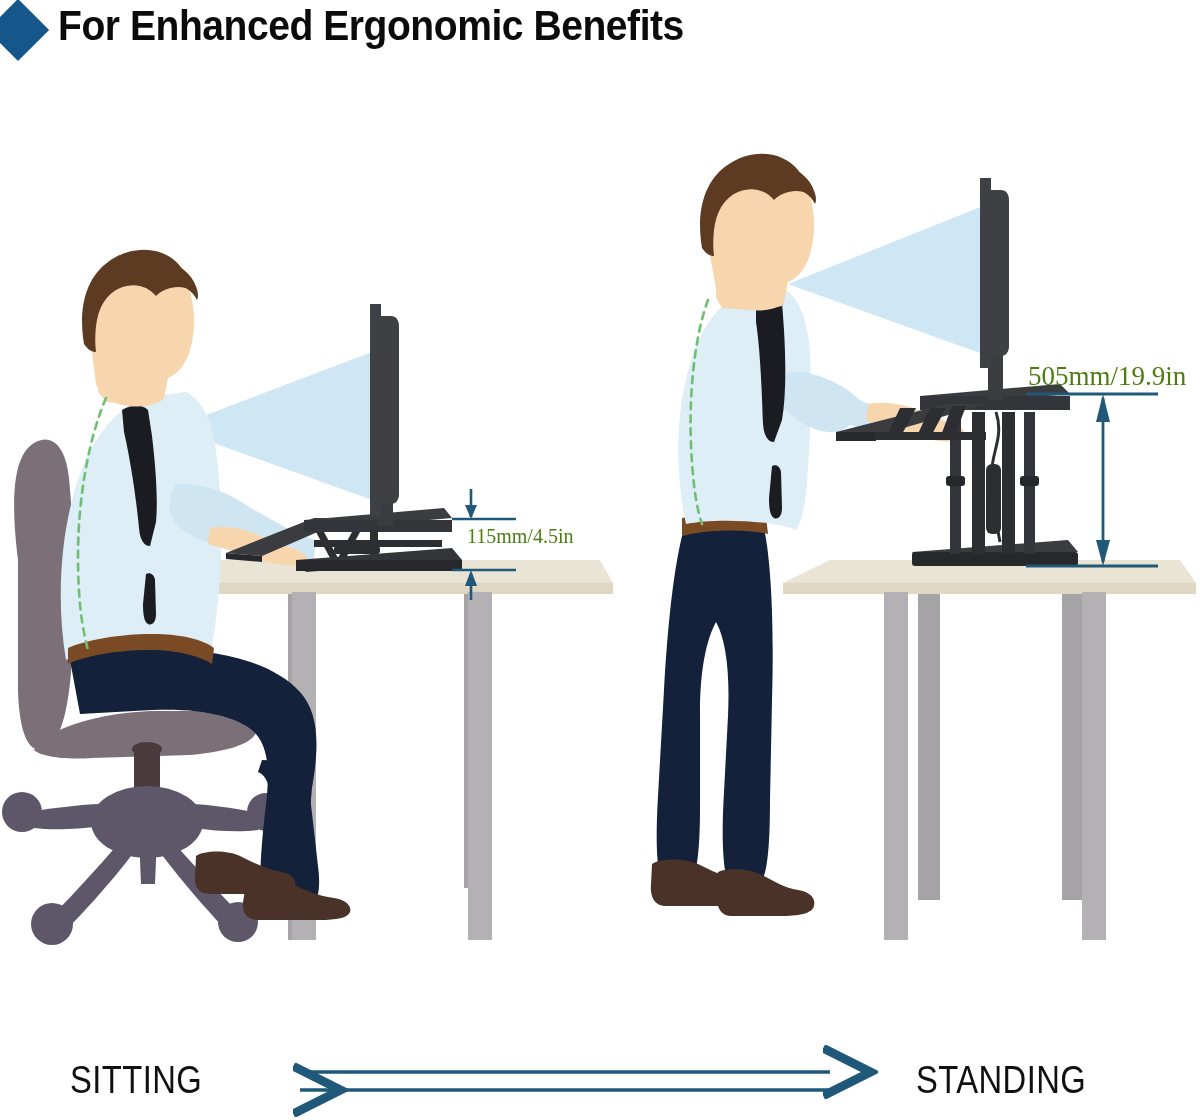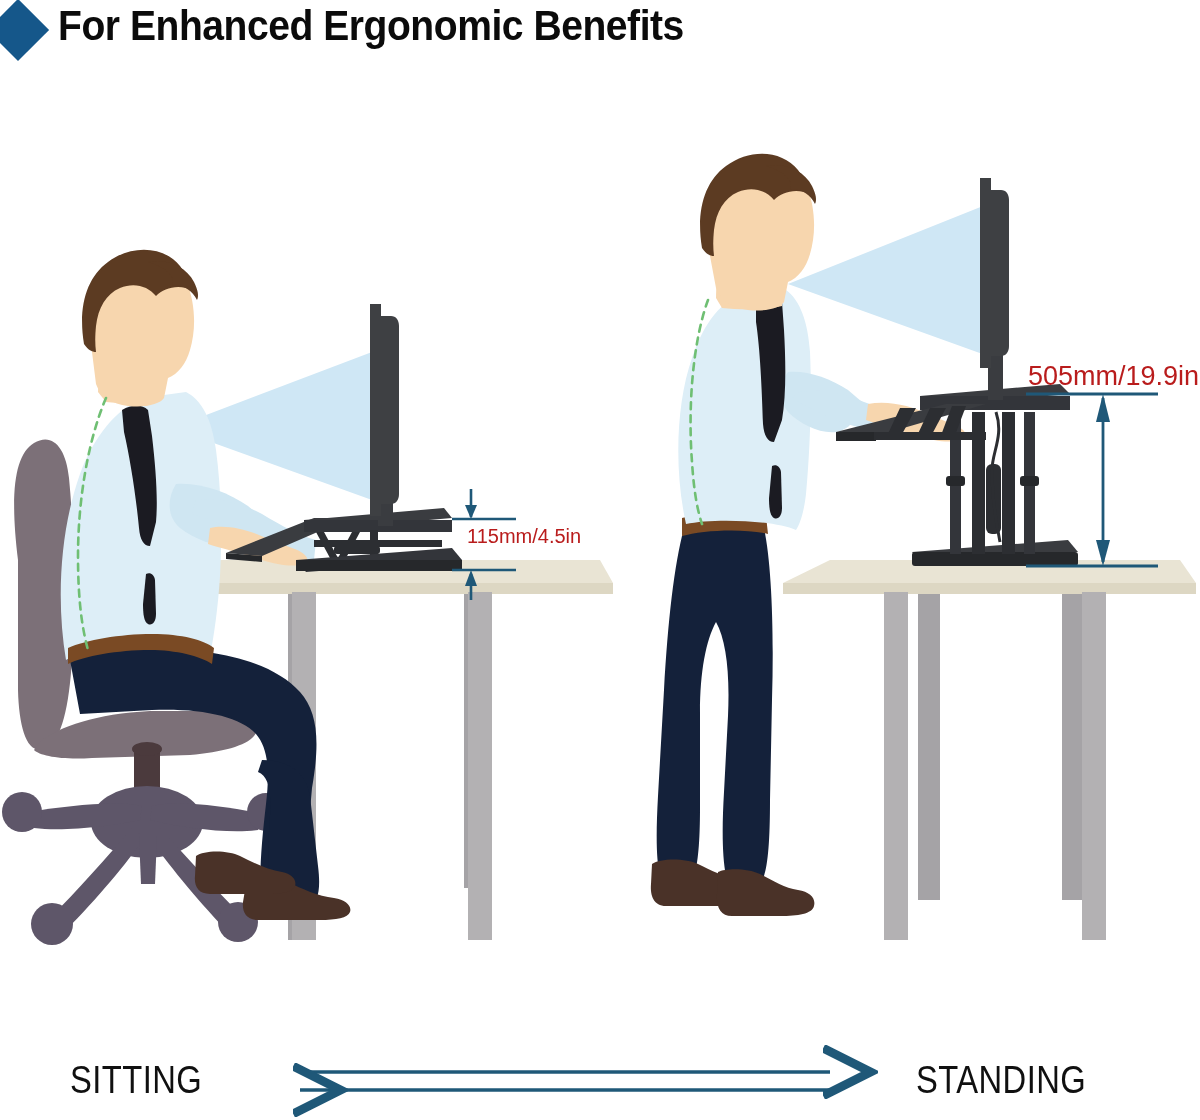--- a/index.html
+++ b/index.html
@@ -16,22 +16,22 @@
          font-family:"Liberation Sans","DejaVu Sans",sans-serif;
          font-size:42px;font-weight:bold;color:#0b0b0b;
          letter-spacing:-0.5px;white-space:nowrap;
          transform:scaleX(0.93);transform-origin:left center;}
 
   
   .svgwrap{position:absolute;left:0;top:0;width:1200px;height:1120px;}
   svg{display:block;overflow:visible;}
 
   
-  .dimlabel{position:absolute;color:#b91c1c;
-            font-family:Liberation Sans, sans-serif;
+  .dimlabel{position:absolute;color:#4d7c0f;
+            font-family:Liberation Serif, serif;
             white-space:nowrap;}
   #dim-sit-label{left:467px;top:525px;font-size:20px;}
   #dim-stand-label{left:1028px;top:361px;font-size:27px;}
 
   
   .footlabel{position:absolute;top:1058px;color:#101010;
              font-family:"Liberation Sans","DejaVu Sans",sans-serif;
              font-size:39px;letter-spacing:0.5px;
              transform:scaleX(0.84);}
   #label-sitting{left:70px;transform-origin:left center;}

